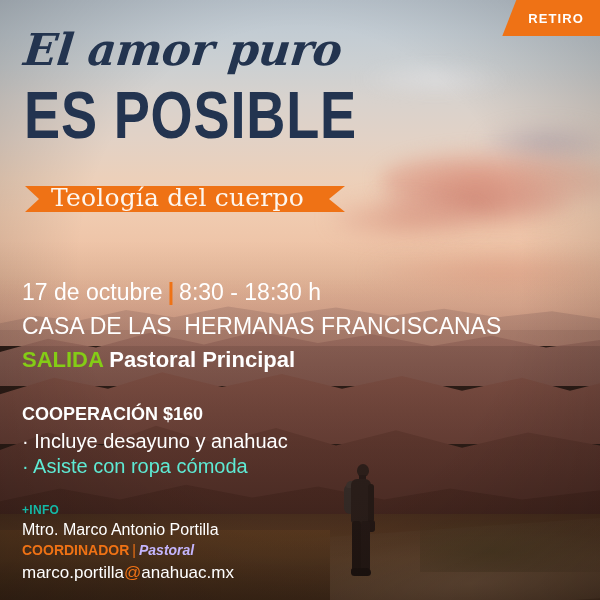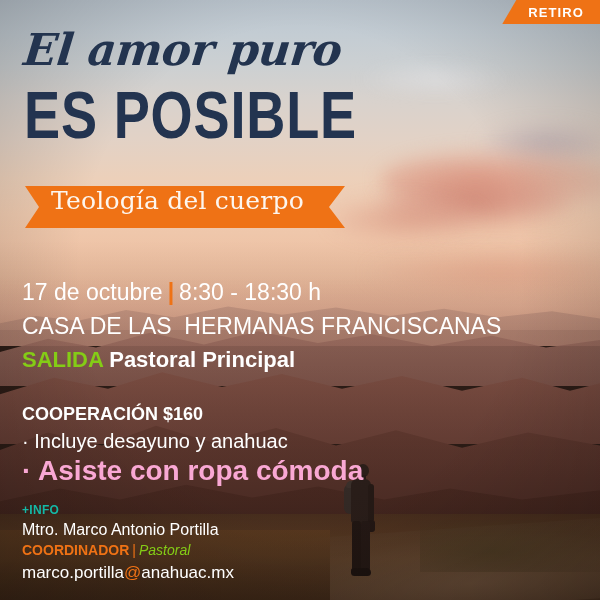--- a/index.html
+++ b/index.html
@@ -127,21 +127,21 @@
     position:absolute; inset:0;
     background:radial-gradient(ellipse at 50% 45%, rgba(0,0,0,0) 52%, rgba(0,0,0,.22) 100%);
   }
 
   
   .content { position:absolute; inset:0; }
 
   
   .retiro-tag {
     position:absolute; top:0; right:0;
-    height:24px; padding:0 16px 0 26px;
+    height:36px; padding:0 16px 0 26px;
     display:flex; align-items:center;
     background:#ef7215;
     clip-path:polygon(14px 0, 100% 0, 100% 100%, 0 100%);
     color:#ffffff;
     font-size:13px; font-weight:bold; letter-spacing:1.1px;
   }
 
   
   .headline { position:absolute; left:24px; top:28px; }
 
@@ -161,24 +161,24 @@
     font-size:66px; line-height:1;
     color:#233450;
     letter-spacing:1px;
     transform:scaleX(.82);
     transform-origin:left center;
     margin-top:10px;
     white-space:nowrap;
   }
   .ribbon-inner {
     position:absolute; left:25px; top:186px;
-    width:320px; height:42px;
+    width:320px; height:26px;
     background:#ef7215;
     clip-path:polygon(0 0, 100% 0, calc(100% - 16px) 50%, 100% 100%, 0 100%, 14px 50%);
-    display:flex; align-items:flex-start;
+    display:flex; align-items:flex-end;
     padding-left:26px;
   }
   .ribbon-text {
     font-family:"DejaVu Serif", serif;
     font-size:25px; color:#fdf6ef; letter-spacing:.2px;
     white-space:nowrap;
   }
 
   
   .info-date {
@@ -202,37 +202,37 @@
   .coop-title {
     position:absolute; left:22px; top:404px;
     font-size:18px; font-weight:bold; color:#ffffff; white-space:nowrap;
   }
   .coop-1 {
     position:absolute; left:22px; top:430px;
     font-size:20px; color:#ffffff; white-space:nowrap;
   }
   .coop-2 {
     position:absolute; left:22px; top:455px;
-    font-size:28px; color:#f9a8d4; white-space:nowrap;font-weight:bold;
+    font-size:20px; color:#5eead4; white-space:nowrap;
   }
 
   .info-tag {
     position:absolute; left:22px; top:503px;
     font-size:12px; font-weight:bold; color:#14b8a6; letter-spacing:.3px;
   }
   .info-name {
     position:absolute; left:22px; top:521px;
     font-size:16px; color:#ffffff; white-space:nowrap;
   }
   .info-role {
     position:absolute; left:22px; top:542px;
     font-size:14px; font-weight:bold; color:#ef7215; white-space:nowrap;
   }
   .role-sep { color:#ef7215; font-weight:normal; padding:0 3px; }
-  .role-val { color:#84cc16; font-style:italic; font-weight:normal; }
+  .role-val { color:#c4b5fd; font-style:italic; font-weight:bold; }
   .info-mail {
     position:absolute; left:22px; top:563px;
     font-size:17px; color:#ffffff; white-space:nowrap;
   }
   .at { color:#ef7215; }
 </style>
 </head>
 <body>
 
 <div class="poster">

